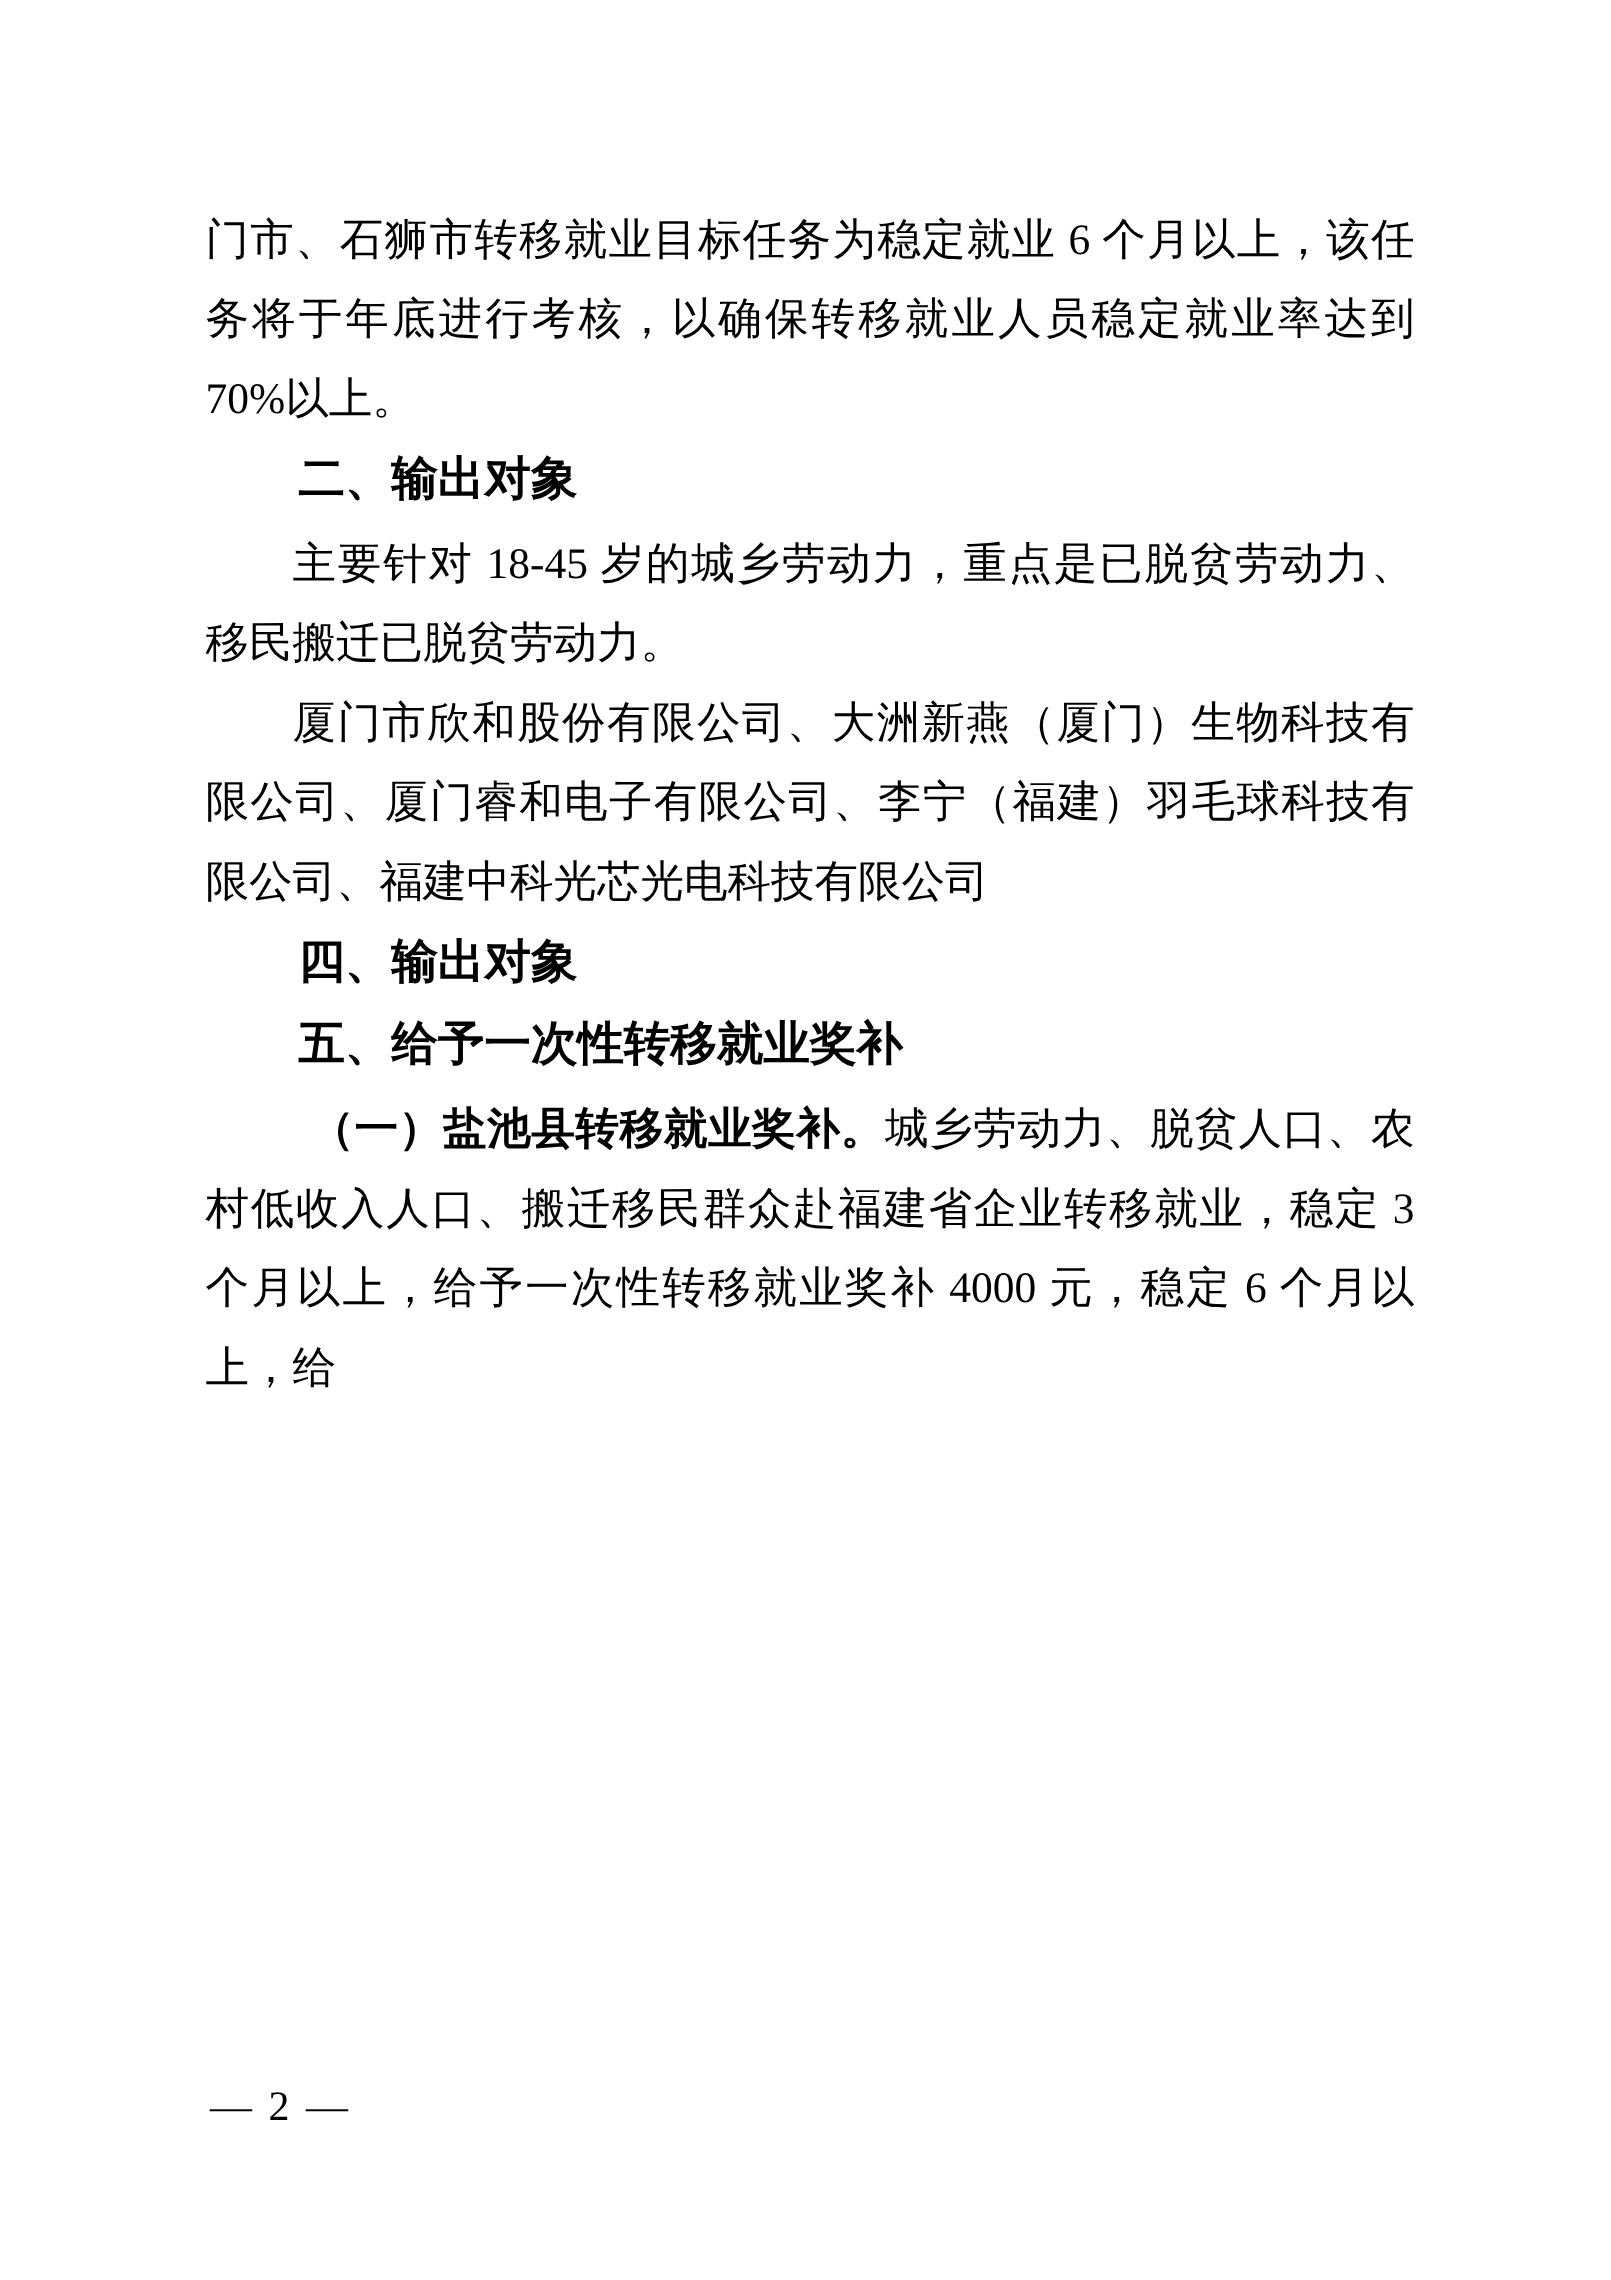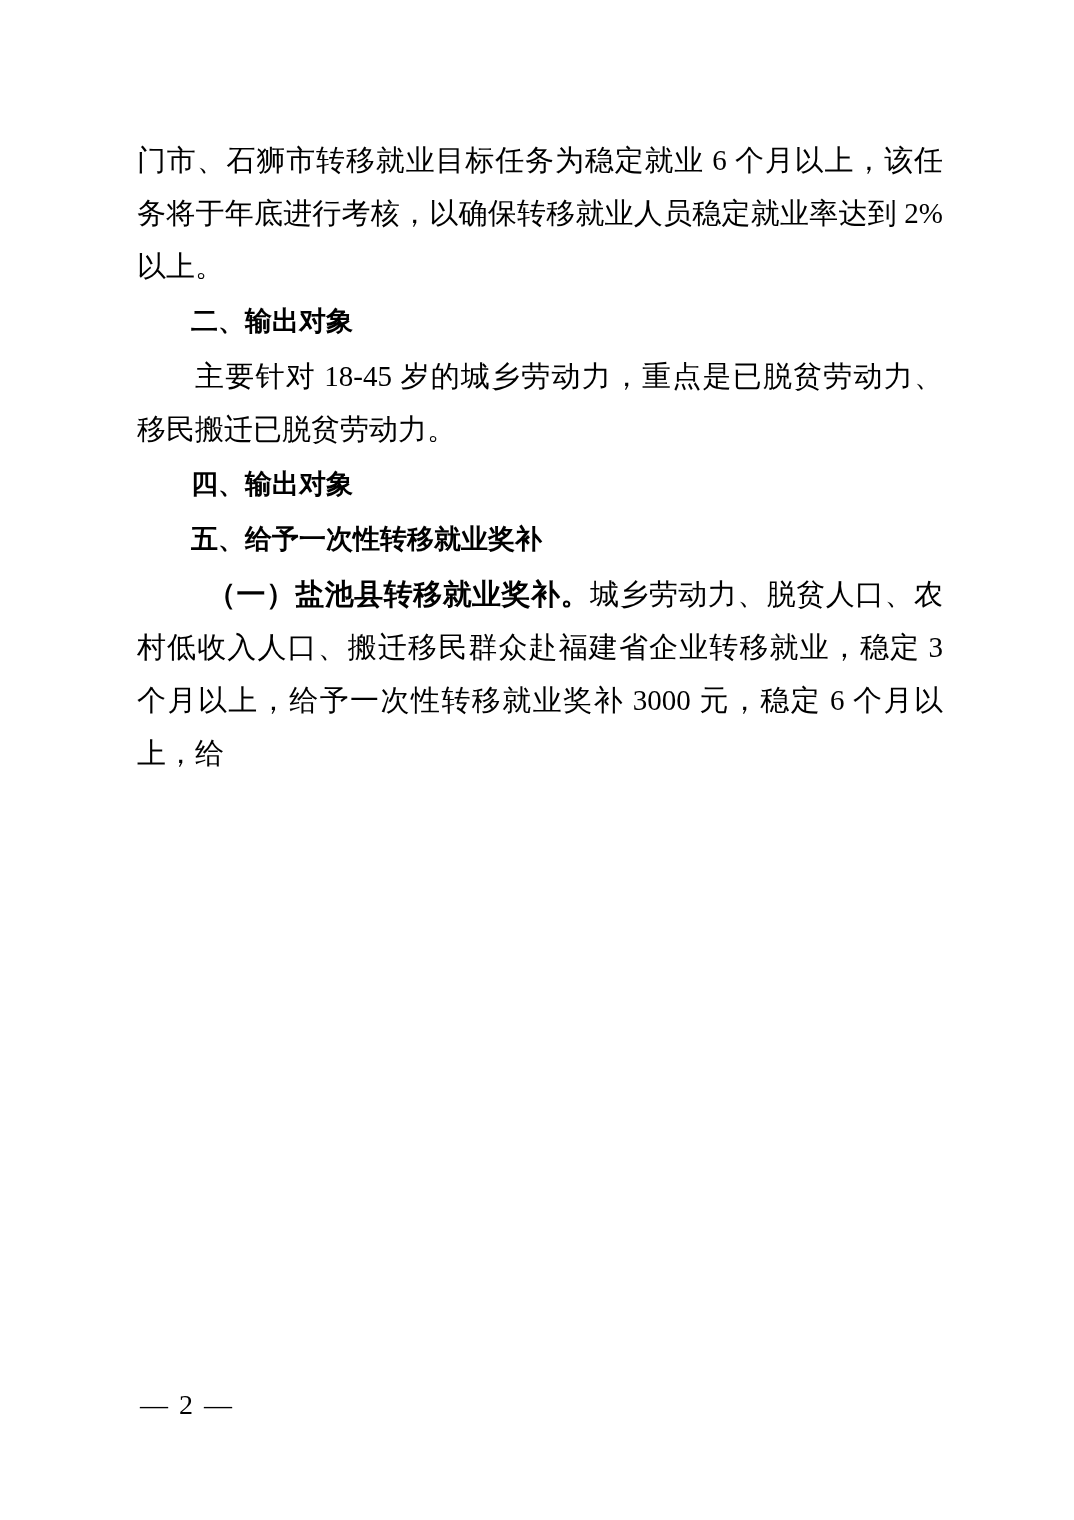--- a/index.html
+++ b/index.html
@@ -35,23 +35,23 @@
     padding: 0;
   }
   p.body {
     text-indent: 2em;
     font-weight: normal;
   }
   p.body.no-indent {
     text-indent: 0;
   }
   h2.heading {
-    font-family: Liberation Serif, serif;
+    font-family: Liberation Mono, monospace;
     font-weight: bold;
-    font-size: 27px;
+    font-size: 31px;
     line-height: 53px;
     text-indent: 2em;
     margin-top: 2px;
     margin-bottom: 2px;
   }
   .lead-bold {
     font-weight: bold;
     margin-left: 12px;
   }
   .footer {
@@ -63,30 +63,31 @@
     letter-spacing: 2px;
     font-family: "Liberation Serif", "DejaVu Serif", serif;
   }
 </style>
 </head>
 <body>
 
 <div class="page">
   <div class="content">
 
-    <p class="body no-indent">门市、石狮市转移就业目标任务为稳定就业 6 个月以上，该任务将于年底进行考核，以确保转移就业人员稳定就业率达到 2%以上。</p>
+    <p class="body no-indent">门市、石狮市转移就业目标任务为稳定就业 6 个月以上，该任务将于年底进行考核，以确保转移就业人员稳定就业率达到 70%以上。</p>
 
     <h2 class="heading">二、输出对象</h2>
 
     <p class="body">主要针对 18-45 岁的城乡劳动力，重点是已脱贫劳动力、移民搬迁已脱贫劳动力。</p>
 
 
+    <p class="body">厦门市欣和股份有限公司、大洲新燕（厦门）生物科技有限公司、厦门睿和电子有限公司、李宁（福建）羽毛球科技有限公司、福建中科光芯光电科技有限公司</p>
 
     <h2 class="heading">四、输出对象</h2>
 
 
     <h2 class="heading">五、给予一次性转移就业奖补</h2>
 
-    <p class="body"><span class="lead-bold">（一）盐池县转移就业奖补。</span><span>城乡劳动力、脱贫人口、农村低收入人口、搬迁移民群众赴福建省企业转移就业，稳定 3 个月以上，给予一次性转移就业奖补 3000 元，稳定 6 个月以上，给</span></p>
+    <p class="body"><span class="lead-bold">（一）盐池县转移就业奖补。</span><span>城乡劳动力、脱贫人口、农村低收入人口、搬迁移民群众赴福建省企业转移就业，稳定 3 个月以上，给予一次性转移就业奖补 4000 元，稳定 6 个月以上，给</span></p>
   </div>
 
   <div class="footer">— 2 —</div>
 </div>
 
 </body></html>

